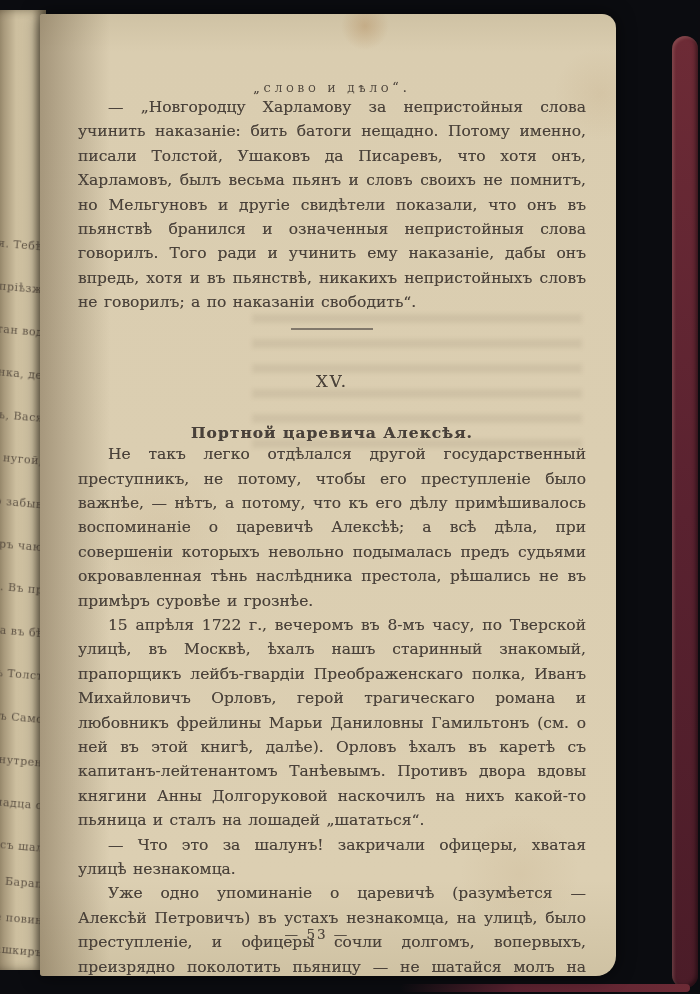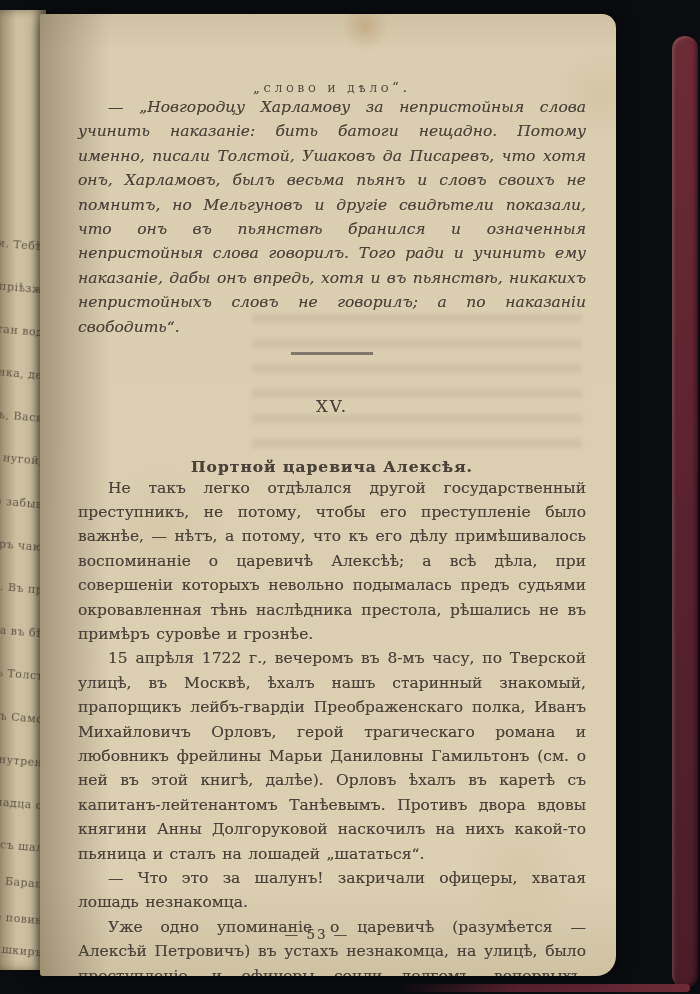--- a/index.html
+++ b/index.html
@@ -75,32 +75,32 @@
     font-variant:small-caps;font-variant-caps:small-caps;
     font-size:12.5px;letter-spacing:4px;color:#4e463e;
     text-shadow:0 0 .5px rgba(70,60,45,.5);
   }
   p.body-par{
     margin:0;text-indent:30px;text-align:justify;
     font-size:15.5px;line-height:24.4px;
     text-shadow:0 0 .5px rgba(70,60,45,.45);
     word-spacing:1.5px;
   }
-  .par-first{margin-top:21px;font-style:italic;}
+  .par-first{margin-top:21px;}
   .divider{
     width:82px;height:2.5px;margin:13px auto 0 auto;border:none;
     background:#6a635a;opacity:.8;
   }
   .chapter-number{
     margin-top:42px;text-align:center;
     font-size:16.5px;letter-spacing:2px;color:#4a423a;
     text-shadow:0 0 .5px rgba(70,60,45,.5);
   }
   .chapter-title{
-    margin-top:41px;text-align:center;
+    margin-top:32px;text-align:center;
     font-size:15.5px;font-weight:600;letter-spacing:1px;color:#49413a;
     text-shadow:0 0 .5px rgba(70,60,45,.5);
   }
   .par-after-title{margin-top:15px;}
   .page-number{
     position:absolute;left:0;right:22px;bottom:34px;text-align:center;
     font-size:13.5px;letter-spacing:2px;color:#4e463e;
     text-shadow:0 0 .5px rgba(70,60,45,.5);
   }
 </style>
@@ -142,20 +142,20 @@
 
       <p class="body-par par-first">— „Новгородцу Харламову за непристойныя слова учинить наказаніе: бить батоги нещадно. Потому именно, писали Толстой, Ушаковъ да Писаревъ, что хотя онъ, Харламовъ, былъ весьма пьянъ и словъ своихъ не помнитъ, но Мельгуновъ и другіе свидѣтели показали, что онъ въ пьянствѣ бранился и означенныя непристойныя слова говорилъ. Того ради и учинить ему наказаніе, дабы онъ впредь, хотя и въ пьянствѣ, никакихъ непристойныхъ словъ не говорилъ; а по наказаніи свободить“.</p>
 
       <hr class="divider">
 
       <div class="chapter-number">XV.</div>
       <div class="chapter-title">Портной царевича Алексѣя.</div>
 
       <p class="body-par par-after-title">Не такъ легко отдѣлался другой государственный преступникъ, не потому, чтобы его преступленіе было важнѣе, — нѣтъ, а потому, что къ его дѣлу примѣшивалось воспоминаніе о царевичѣ Алексѣѣ; а всѣ дѣла, при совершеніи которыхъ невольно подымалась предъ судьями окровавленная тѣнь наслѣдника престола, рѣшались не въ примѣръ суровѣе и грознѣе.</p>
       <p class="body-par">15 апрѣля 1722 г., вечеромъ въ 8-мъ часу, по Тверской улицѣ, въ Москвѣ, ѣхалъ нашъ старинный знакомый, прапорщикъ лейбъ-гвардіи Преображенскаго полка, Иванъ Михайловичъ Орловъ, герой трагическаго романа и любовникъ фрейлины Марьи Даниловны Гамильтонъ (см. о ней въ этой книгѣ, далѣе). Орловъ ѣхалъ въ каретѣ съ капитанъ-лейтенантомъ Танѣевымъ. Противъ двора вдовы княгини Анны Долгоруковой наскочилъ на нихъ какой-то пьяница и сталъ на лошадей „шататься“.</p>
-      <p class="body-par">— Что это за шалунъ! закричали офицеры, хватая лошадь незнакомца.</p>
+      <p class="body-par">— Что это за шалунъ! закричали офицеры, хватая улицѣ незнакомца.</p>
       <p class="body-par">Уже одно упоминаніе о царевичѣ (разумѣется — Алексѣй Петровичъ) въ устахъ незнакомца, на улицѣ, было преступленіе, и офицеры сочли долгомъ, вопервыхъ, преизрядно поколотить пьяницу — не шатайся молъ на лошадей, а затѣмъ за непристойныя слова сдать его подъ караулъ близь Воскресенскихъ воротъ.</p>
     </div>
 
     <div class="page-number">— 53 —</div>
   </div>
 
 </div>
 
 </body></html>

